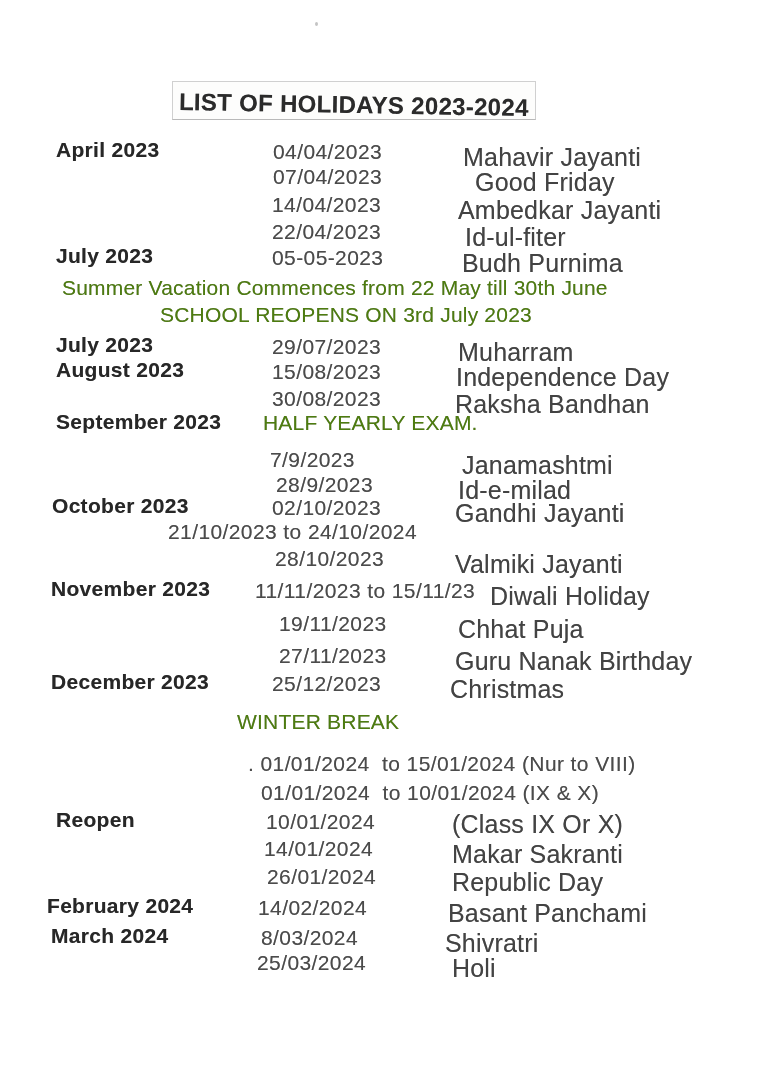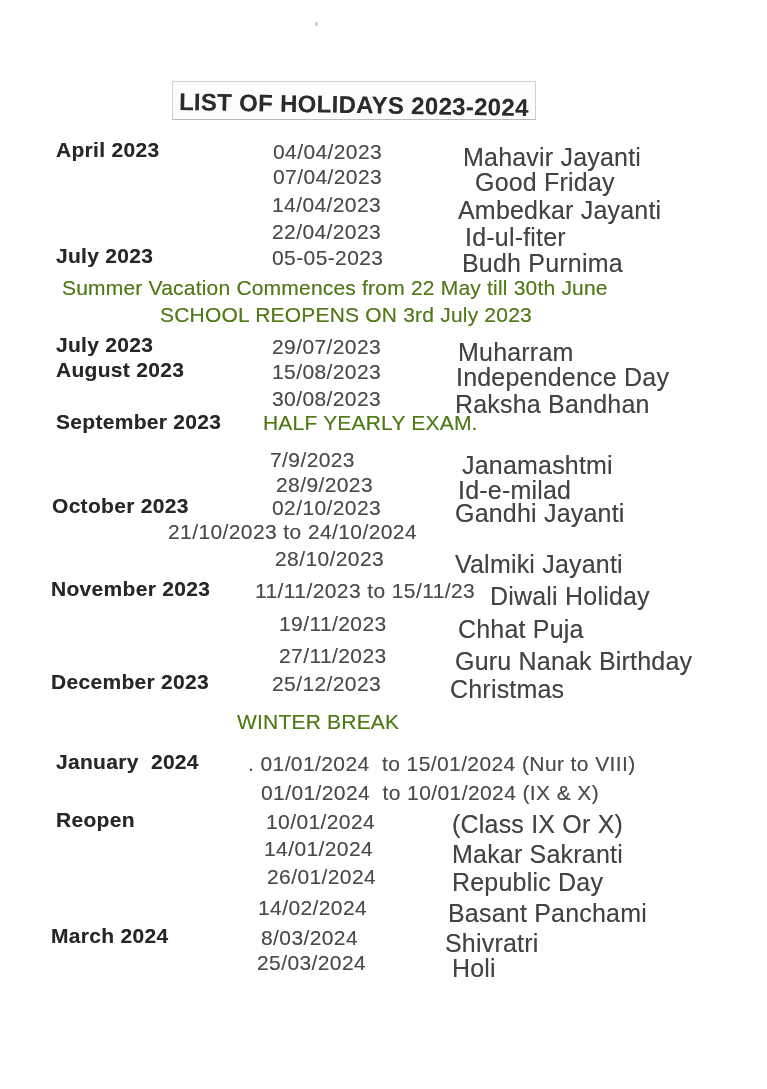--- a/index.html
+++ b/index.html
@@ -151,21 +151,20 @@
       <span class="month" style="left:51px">December 2023</span>
       <span class="date">25/12/2023</span>
       <span class="holiday" style="left:450px">Christmas</span>
     </div>
 
     <div class="line" style="top:710px">
       <span class="banner" style="left:237px">WINTER BREAK</span>
     </div>
 
     <div class="line" style="top:751px">
-      <span class="month">January  2024</span>
       <span class="date" style="left:248px">. 01/01/2024  to 15/01/2024 (Nur to VIII)</span>
     </div>
 
     <div class="line" style="top:780px">
       <span class="date" style="left:261px">01/01/2024  to 10/01/2024 (IX &amp; X)</span>
     </div>
 
     <div class="line" style="top:809px">
       <span class="month">Reopen</span>
       <span class="date" style="left:266px">10/01/2024</span>
@@ -176,20 +175,21 @@
       <span class="date" style="left:264px">14/01/2024</span>
       <span class="holiday" style="left:452px">Makar Sakranti</span>
     </div>
 
     <div class="line" style="top:864px">
       <span class="date" style="left:267px">26/01/2024</span>
       <span class="holiday" style="left:452px">Republic Day</span>
     </div>
 
     <div class="line" style="top:895px">
+      <span class="month" style="left:47px">February 2024</span>
       <span class="date" style="left:258px">14/02/2024</span>
       <span class="holiday" style="left:448px">Basant Panchami</span>
     </div>
 
     <div class="line" style="top:925px">
       <span class="month" style="left:51px">March 2024</span>
       <span class="date" style="left:261px">8/03/2024</span>
       <span class="holiday" style="left:445px">Shivratri</span>
     </div>
 

